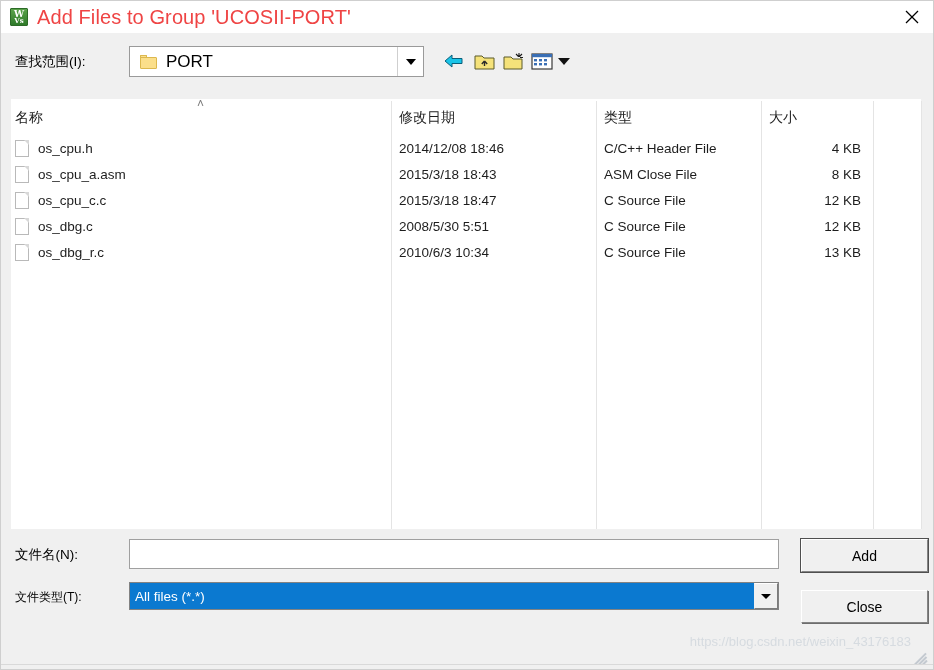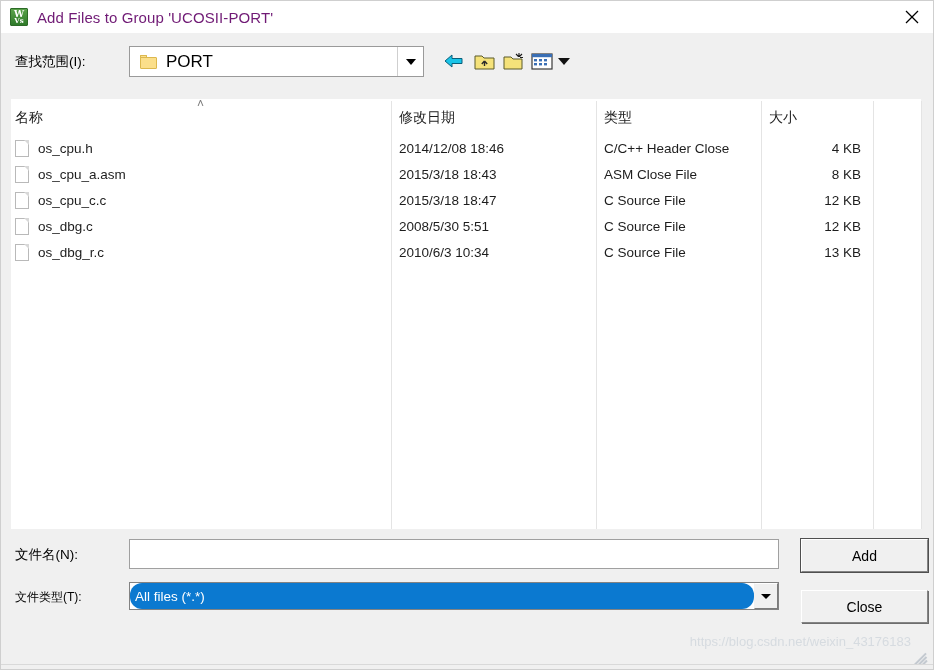--- a/index.html
+++ b/index.html
@@ -63,22 +63,22 @@
     position: absolute;
     left: 0; right: 0; bottom: 1px;
     text-align: center;
     font-family: "DejaVu Serif", serif;
     font-size: 7px;
     line-height: 7px;
     color: #ffffff;
     font-weight: bold;
   }
   .title-text {
-    font-size: 15px;
-    color: #701a75;
+    font-size: 20px;
+    color: #ef4444;
     letter-spacing: 0.1px;
     white-space: nowrap;
   }
   .titlebar-close {
     position: absolute;
     right: 0; top: 0;
     width: 46px;
     height: 32px;
     display: flex;
     align-items: center;
@@ -345,21 +345,20 @@
   .ftype-combo .sel {
     flex: 1 1 auto;
     background: #0b79d0;
     color: #ffffff;
     font-size: 13.5px;
     display: flex;
     align-items: center;
     padding-left: 5px;
     white-space: nowrap;
     overflow: hidden;
-    border-radius: 12px;
   }
   .ftype-combo .dbtn {
     flex: 0 0 auto;
     width: 24px;
     background: #f0f0f0;
     border-left: 1px solid #f0f0f0;
     border-top: 1px solid #ffffff;
     border-right: 1px solid #7b7b7b;
     border-bottom: 1px solid #7b7b7b;
     box-sizing: border-box;
@@ -531,21 +530,21 @@
 
   <div class="row" style="top:134px">
     <div class="fname">
       <span class="doc-ico">
           <span class="page"></span>
           <span class="fold"></span>
         </span>
       <span>os_cpu.h</span>
     </div>
     <div class="fdate">2014/12/08 18:46</div>
-    <div class="ftype">C/C++ Header Close</div>
+    <div class="ftype">C/C++ Header File</div>
     <div class="fsize">4 KB</div>
   </div>
 
   <div class="row" style="top:160px">
     <div class="fname">
       <span class="doc-ico">
           <span class="page"></span>
           <span class="fold"></span>
         </span>
       <span>os_cpu_a.asm</span>

